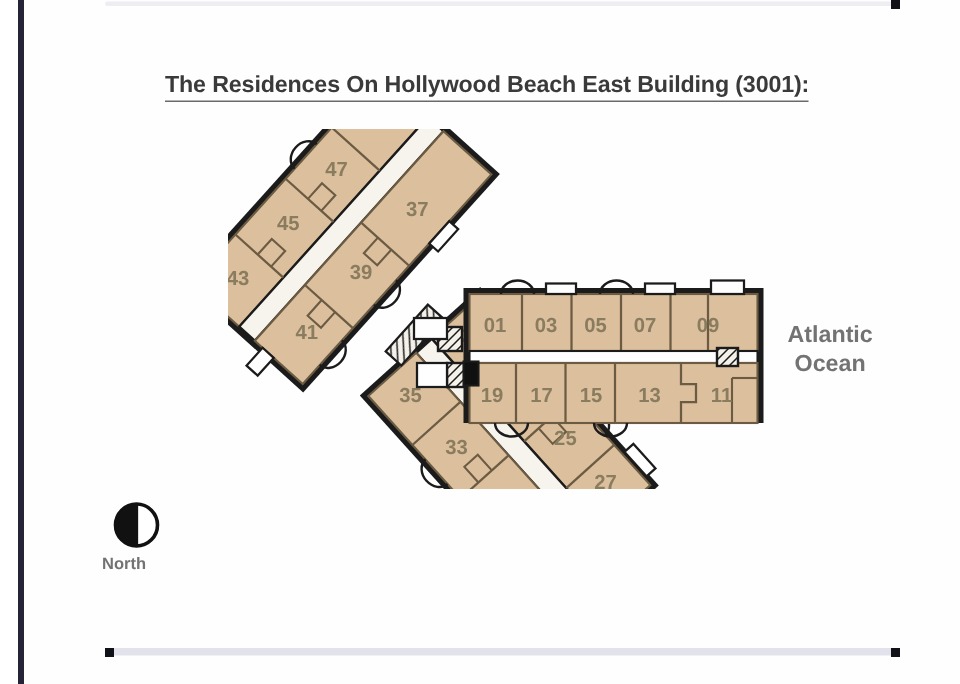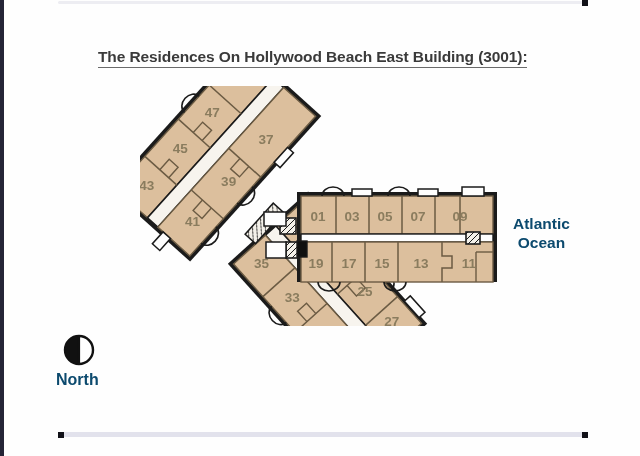--- a/index.html
+++ b/index.html
@@ -3,21 +3,21 @@
 <meta charset="utf-8">
 <style>
   html,body{margin:0;padding:0;}
   body{
     width:640px;height:456px;
     background:#ffffff;
     font-family:"Liberation Sans", sans-serif;
     overflow:hidden;
     position:relative;
   }
-  #page{position:absolute;inset:0;background:#fefefe;}
+  #page{position:absolute;inset:0;background:#fefefe;margin-left:12px;}
 
   
   .edge-strip{
     position:absolute;left:0;top:0;width:4px;height:456px;
     background:#242436;
   }
   
   .rule{
     position:absolute;height:5px;background:#e2e2ec;border-radius:2px;
   }
@@ -30,26 +30,26 @@
   .page-title{
     position:absolute;left:98px;top:48px;
     font-size:15.5px;font-weight:bold;color:#3a3a3a;
     letter-spacing:-0.1px;
     border-bottom:1.5px solid #6a6a6a;
     padding-bottom:1px;
     white-space:nowrap;
   }
 
   .map-label{
-    position:absolute;color:#0c4a6e;font-weight:bold;
+    position:absolute;color:#737373;font-weight:bold;
     white-space:pre-line;line-height:1.25;
   }
   .label-ocean{left:513px;top:214px;font-size:15.5px;text-align:center;}
   .label-east{left:361px;top:343px;font-size:15.5px;}
-  .label-north{left:56px;top:370px;font-size:16px;}
+  .label-north{left:56px;top:370px;font-size:11px;}
 
   .compass{position:absolute;left:62px;top:333px;width:34px;height:34px;}
 
   svg{display:block;}
   #plan{position:absolute;left:140px;top:86px;}
   .unit-num{
     font-family:"Liberation Sans", sans-serif;
     font-size:13.5px;font-weight:bold;fill:#8a7c5e;
   }
 </style>

